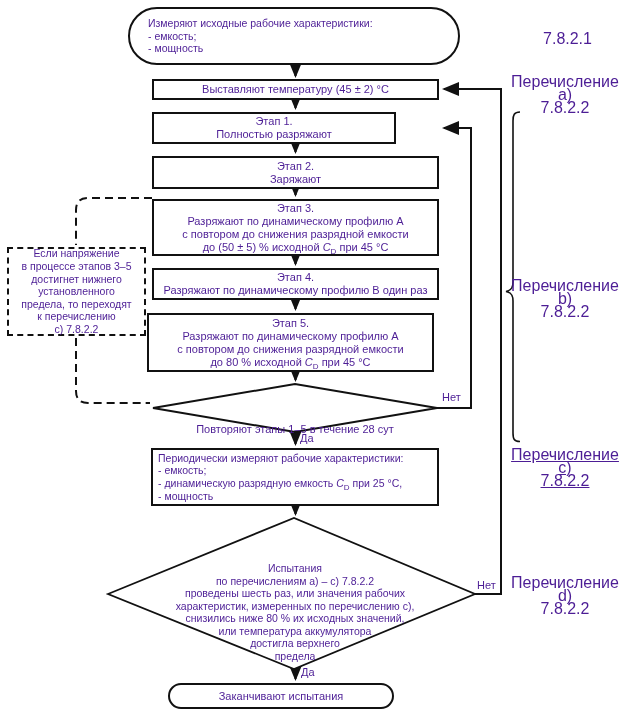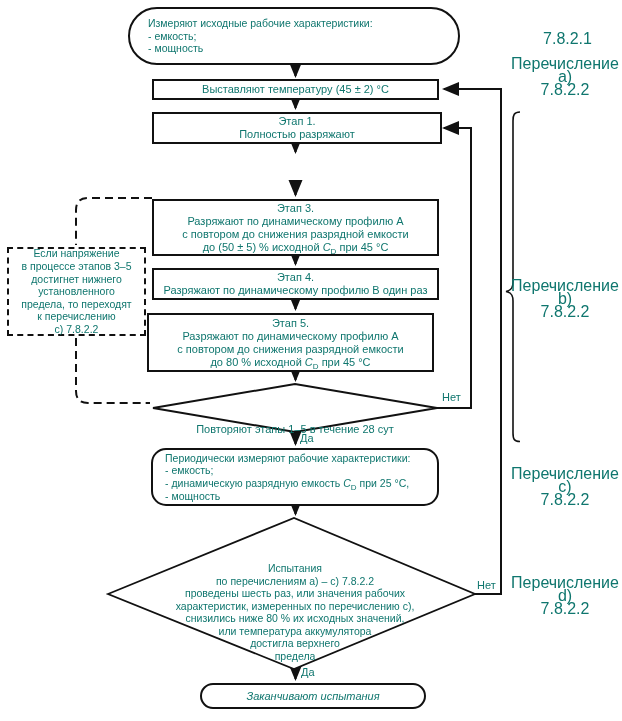--- a/index.html
+++ b/index.html
@@ -1,32 +1,32 @@
 <!DOCTYPE html>
 <html><head>
 <meta charset="utf-8">
 <style>
   * { box-sizing: border-box; margin: 0; padding: 0; }
   body { background: #ffffff; }
   .canvas {
     position: relative; width: 622px; height: 721px; background: #ffffff;
-    font-family: "Liberation Sans", sans-serif; color: #0f766e;
+    font-family: "Liberation Sans", sans-serif; color: #4c1d95;
   }
   svg.layer { position: absolute; left: 0; top: 0; z-index: 1; }
   .node {
     position: absolute; z-index: 2; background: #ffffff;
     border: 2px solid #111111; font-size: 11px; line-height: 13px;
   }
   .flexc { display: flex; flex-direction: column; justify-content: center; }
   .tc { text-align: center; }
   .tl { text-align: left; }
   .pre { white-space: pre-line; }
   .small { font-size: 10.5px; line-height: 12.6px; }
   .start { border-radius: 29px; padding-left: 18px; padding-right: 6px; }
-  .measure { padding-left: 12px; padding-right: 4px; border-radius: 15px; }
+  .measure { padding-left: 5px; padding-right: 4px; }
   .note { border: 2px dashed #111111; }
   .dtext { position: absolute; z-index: 2; background: transparent; text-align: center; margin-top: 21px; }
   .stadium { border-radius: 15px; }
   .lbl { position: absolute; z-index: 2; text-align: center; font-size: 16px; line-height: 13px; white-space: pre-line; }
   .branch { position: absolute; z-index: 2; font-size: 11px; line-height: 12px; }
   i { font-style: italic; }
   sub { font-size: 8px; line-height: 0; }
 </style>
 </head>
 <body>
@@ -67,25 +67,29 @@
   <div class="node start flexc tl small" style="left:128px; top:7px; width:332px; height:58px;">
     <div>Измеряют исходные рабочие характеристики:</div>
     <div>- емкость;</div>
     <div>- мощность</div>
   </div>
 
   <div class="node flexc tc" style="left:152px; top:79px; width:287px; height:21px;">
     <span class="pre">Выставляют температуру (45 ± 2) °C</span>
   </div>
 
-  <div class="node flexc tc" style="left:152px; top:112px; width:290px; height:32px;">
+  <div class="node flexc tc" style="left:152px; top:112px; width:244px; height:32px;">
     <span class="pre">Этап 1.
 Полностью разряжают</span>
   </div>
 
+  <div class="node flexc tc" style="left:152px; top:156px; width:287px; height:33px;">
+    <span class="pre">Этап 2.
+Заряжают</span>
+  </div>
 
   <div class="node flexc tc" style="left:152px; top:199px; width:287px; height:57px;">
     <span class="pre">Этап 3.
 Разряжают по динамическому профилю A
 с повтором до снижения разрядной емкости</span>
     <div><span>до (50 ± 5) % исходной </span><i>C</i><sub>D</sub><span> при 45 °C</span></div>
   </div>
 
   <div class="node flexc tc" style="left:152px; top:268px; width:287px; height:32px;">
     <span class="pre">Этап 4.
@@ -120,32 +124,32 @@
   <div class="node note flexc tc small" style="left:7px; top:247px; width:139px; height:89px;">
     <span class="pre">Если напряжение
 в процессе этапов 3–5
 достигнет нижнего
 установленного
 предела, то переходят
 к перечислению
 c) 7.8.2.2</span>
   </div>
 
-  <div class="node stadium flexc tc" style="left:200px; top:683px; width:226px; height:26px;font-style:italic;">
+  <div class="node stadium flexc tc" style="left:168px; top:683px; width:226px; height:26px;">
     <span>Заканчивают испытания</span>
   </div>
 
   <div class="branch" style="left:300px; top:432px;">Да</div>
   <div class="branch" style="left:442px; top:391px;">Нет</div>
   <div class="branch" style="left:301px; top:666px;">Да</div>
   <div class="branch" style="left:477px; top:579px;">Нет</div>
 
   <div class="lbl" style="left:520px; top:32px; width:95px;">7.8.2.1</div>
-  <div class="lbl" style="left:508px; top:57px; width:114px;">Перечисление a)
+  <div class="lbl" style="left:508px; top:75px; width:114px;">Перечисление a)
 7.8.2.2</div>
   <div class="lbl" style="left:508px; top:279px; width:114px;">Перечисление b)
 7.8.2.2</div>
-  <div class="lbl" style="left:508px; top:467px; width:114px;">Перечисление c)
+  <div class="lbl" style="left:508px; top:448px; width:114px;text-decoration:underline;">Перечисление c)
 7.8.2.2</div>
   <div class="lbl" style="left:508px; top:576px; width:114px;">Перечисление d)
 7.8.2.2</div>
 
 </div>
 
 </body></html>

